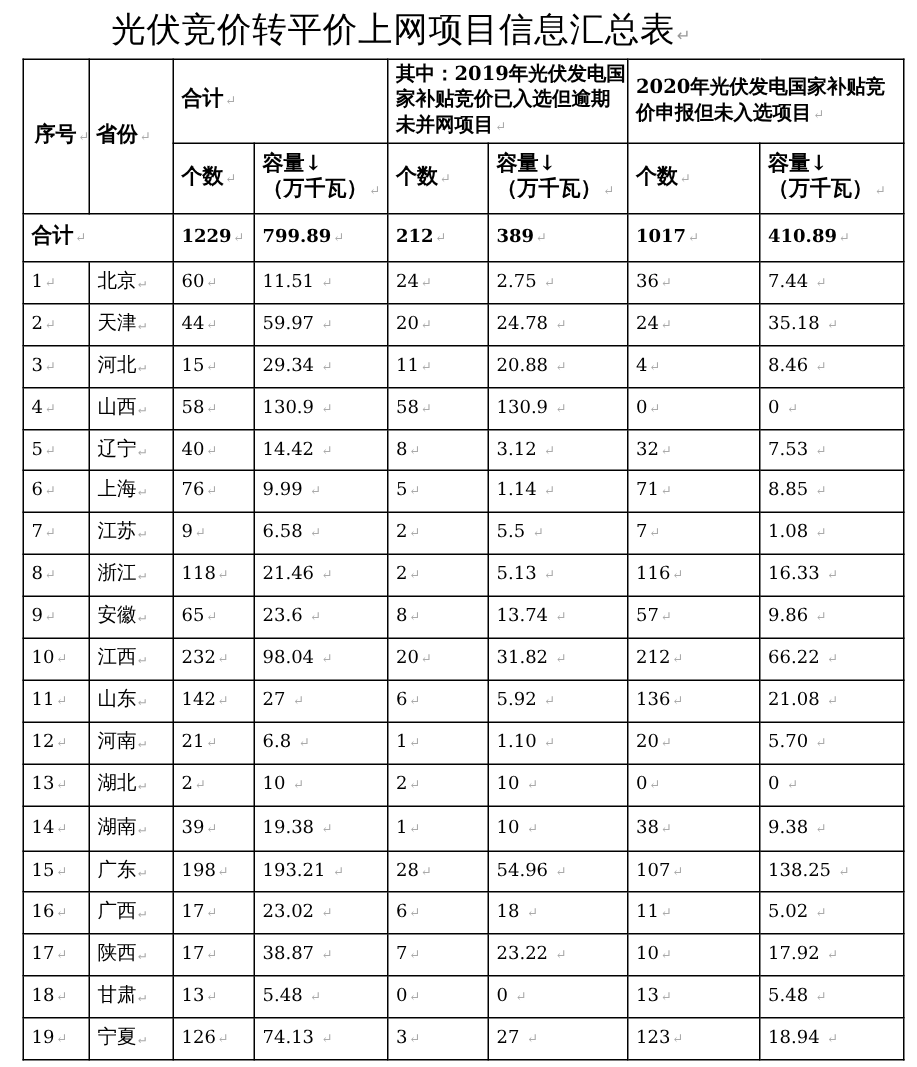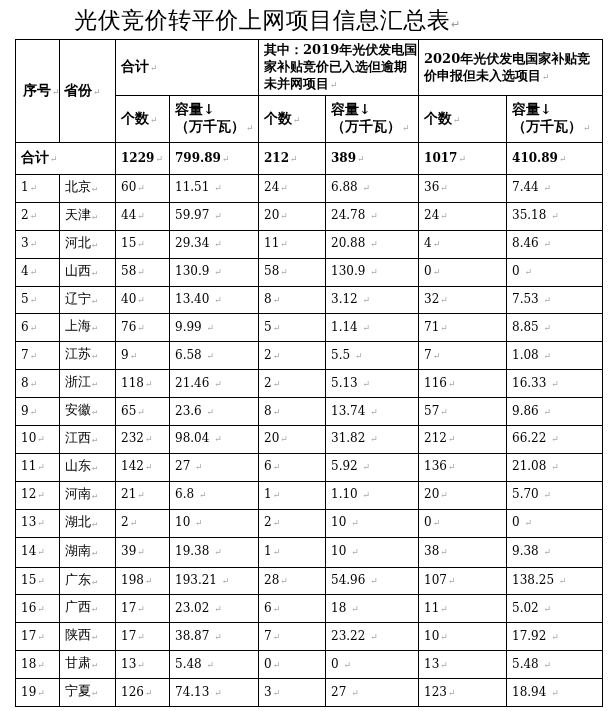--- a/index.html
+++ b/index.html
@@ -69,21 +69,21 @@
     <td><span>410.89</span><span class="pm">↵</span></td>
   </tr>
   </tbody>
     <tbody id="data-rows">
   <tr style="height:27.9px">
     <td><span>1</span><span class="pm">↵</span></td>
     <td class="cn"><span>北京</span><span class="pm">↵</span></td>
     <td><span>60</span><span class="pm">↵</span></td>
     <td><span>11.51</span> <span class="pm">↵</span></td>
     <td><span>24</span><span class="pm">↵</span></td>
-    <td><span>6.88</span> <span class="pm">↵</span></td>
+    <td><span>2.75</span> <span class="pm">↵</span></td>
     <td><span>36</span><span class="pm">↵</span></td>
     <td><span>7.44</span> <span class="pm">↵</span></td>
   </tr>
 
   <tr style="height:27.9px">
     <td><span>2</span><span class="pm">↵</span></td>
     <td class="cn"><span>天津</span><span class="pm">↵</span></td>
     <td><span>44</span><span class="pm">↵</span></td>
     <td><span>59.97</span> <span class="pm">↵</span></td>
     <td><span>20</span><span class="pm">↵</span></td>
@@ -111,21 +111,21 @@
     <td><span>58</span><span class="pm">↵</span></td>
     <td><span>130.9</span> <span class="pm">↵</span></td>
     <td><span>0</span><span class="pm">↵</span></td>
     <td><span>0</span> <span class="pm">↵</span></td>
   </tr>
 
   <tr style="height:27.9px">
     <td><span>5</span><span class="pm">↵</span></td>
     <td class="cn"><span>辽宁</span><span class="pm">↵</span></td>
     <td><span>40</span><span class="pm">↵</span></td>
-    <td><span>13.40</span> <span class="pm">↵</span></td>
+    <td><span>14.42</span> <span class="pm">↵</span></td>
     <td><span>8</span><span class="pm">↵</span></td>
     <td><span>3.12</span> <span class="pm">↵</span></td>
     <td><span>32</span><span class="pm">↵</span></td>
     <td><span>7.53</span> <span class="pm">↵</span></td>
   </tr>
 
   <tr style="height:27.9px">
     <td><span>6</span><span class="pm">↵</span></td>
     <td class="cn"><span>上海</span><span class="pm">↵</span></td>
     <td><span>76</span><span class="pm">↵</span></td>

